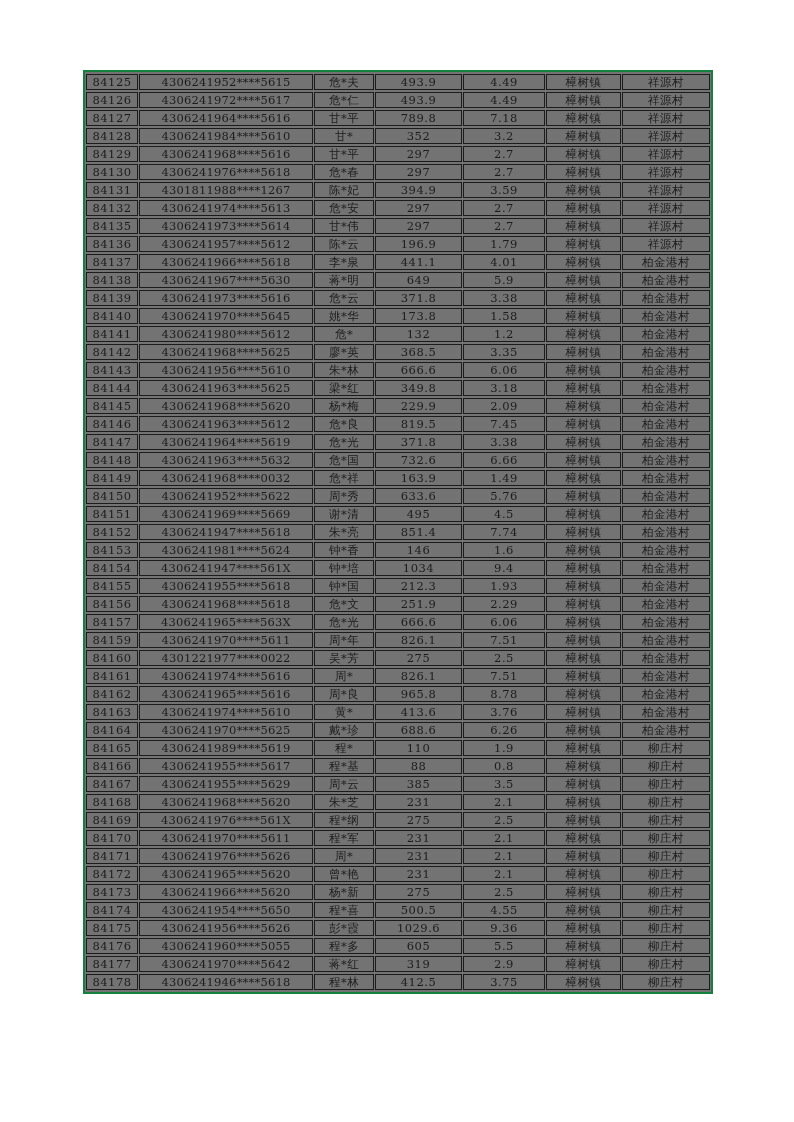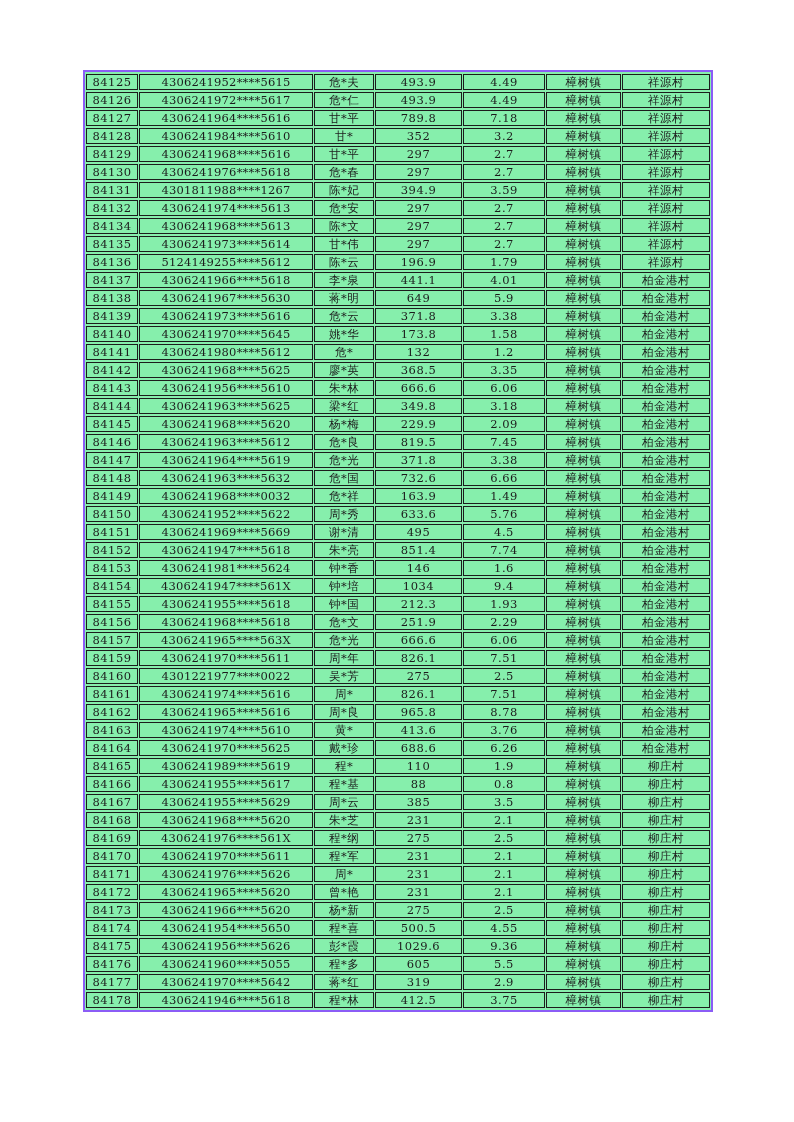--- a/index.html
+++ b/index.html
@@ -10,23 +10,23 @@
     position: relative;
     overflow: hidden;
     font-family: "DejaVu Serif", "Liberation Serif", serif;
   }
   .data-table {
     position: absolute;
     left: 83px;
     top: 70px;
     border-collapse: separate;
     border-spacing: 1px 2px;
-    border: 2px solid #8b5cf6;
+    border: 2px solid #15803d;
     table-layout: fixed;
-    background: #86efac;
+    background: #737373;
   }
   .data-table td {
     border: 1px solid #1c1c1c;
     height: 14px;
     line-height: 14px;
     padding: 0 2px;
     text-align: center;
     vertical-align: middle;
     font-size: 11.5px;
     color: #1c1c1c;
@@ -117,40 +117,31 @@
         <tr>
           <td>84132</td>
           <td class="cell-id">4306241974****5613</td>
           <td>危*安</td>
           <td>297</td>
           <td>2.7</td>
           <td>樟树镇</td>
           <td>祥源村</td>
         </tr>
         <tr>
-          <td>84134</td>
-          <td class="cell-id">4306241968****5613</td>
-          <td>陈*文</td>
-          <td>297</td>
-          <td>2.7</td>
-          <td>樟树镇</td>
-          <td>祥源村</td>
-        </tr>
-        <tr>
           <td>84135</td>
           <td class="cell-id">4306241973****5614</td>
           <td>甘*伟</td>
           <td>297</td>
           <td>2.7</td>
           <td>樟树镇</td>
           <td>祥源村</td>
         </tr>
         <tr>
           <td>84136</td>
-          <td class="cell-id">5124149255****5612</td>
+          <td class="cell-id">4306241957****5612</td>
           <td>陈*云</td>
           <td>196.9</td>
           <td>1.79</td>
           <td>樟树镇</td>
           <td>祥源村</td>
         </tr>
         <tr>
           <td>84137</td>
           <td class="cell-id">4306241966****5618</td>
           <td>李*泉</td>

